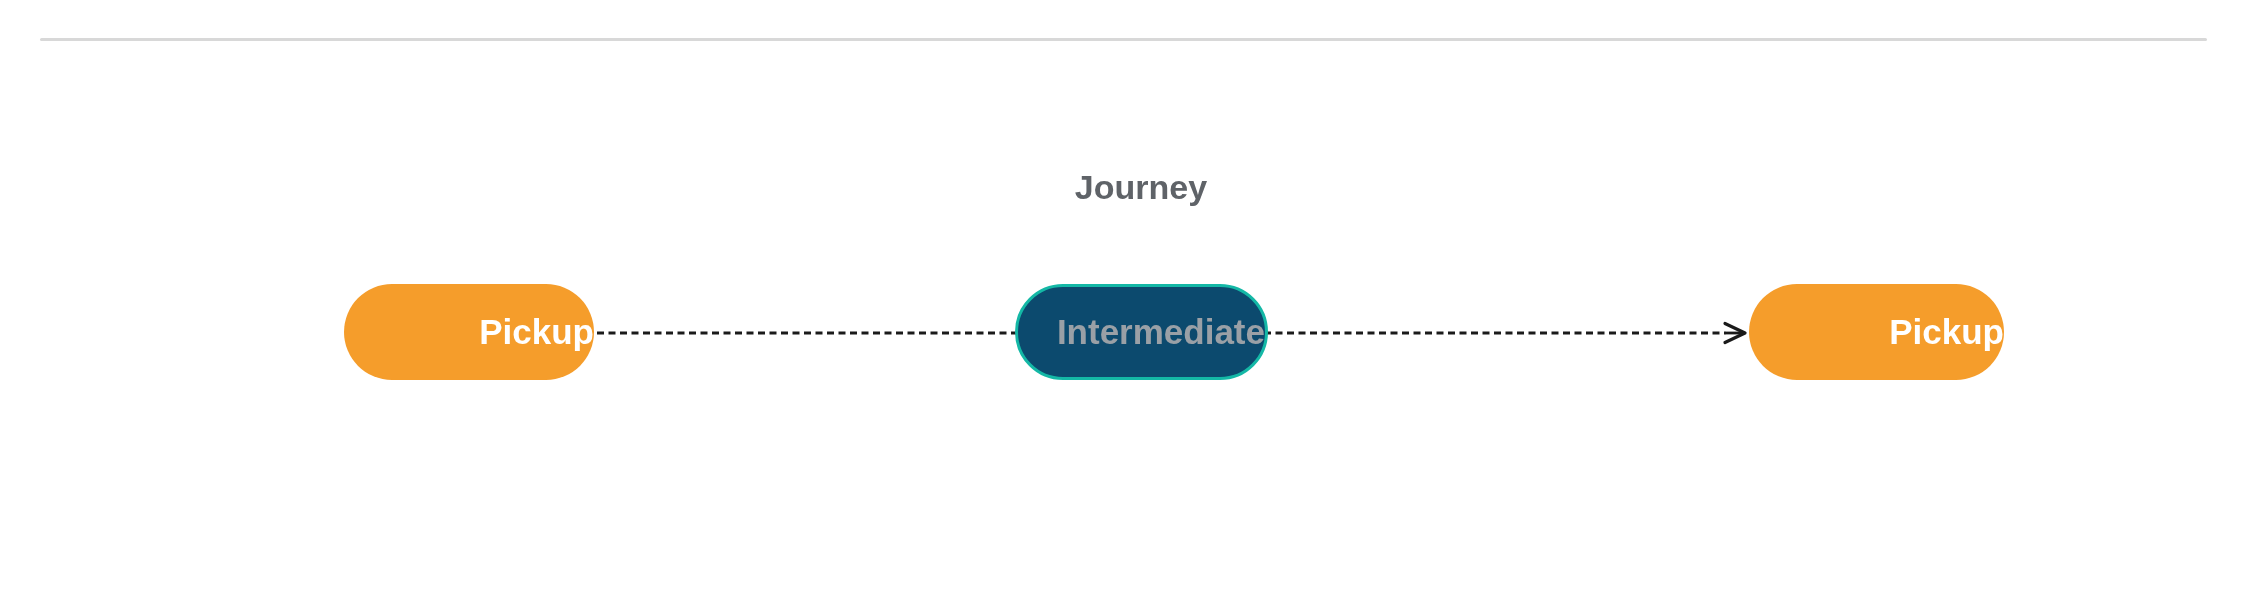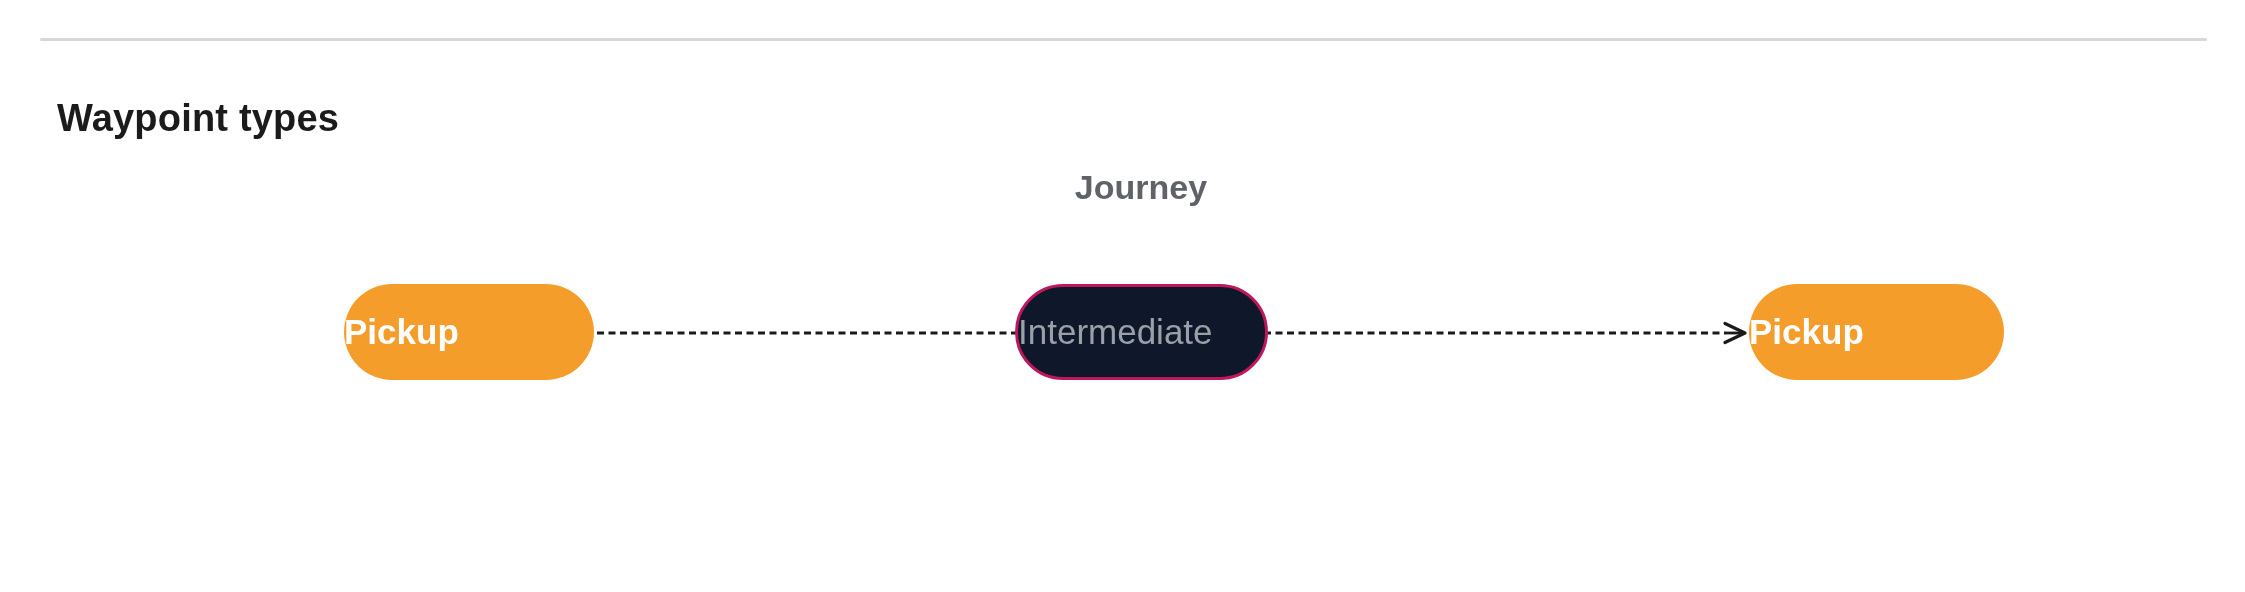--- a/index.html
+++ b/index.html
@@ -57,49 +57,48 @@
     z-index: 1;
   }
 
   .node {
     position: absolute;
     top: 284px;
     height: 96px;
     border-radius: 48px;
     display: flex;
     align-items: center;
-    justify-content: flex-start;
+    justify-content: flex-end;
     box-sizing: border-box;
     z-index: 2;
     font-size: 35px;
     white-space: nowrap;
   }
   .node-filled {
     background: #f59d2b;
     color: #ffffff;
     font-weight: 700;
   }
   .node-outlined {
-    background: #0f172a;
-    border: 3px solid #be185d;
+    background: #0c4a6e;
+    border: 3px solid #14b8a6;
     color: #9aa0a6;
-    font-weight: 400;
+    font-weight: 700;
   }
   .node-pickup { left: 344px; width: 250px; }
   .node-intermediate { left: 1015px; width: 253px; }
   .node-dropoff { left: 1749px; width: 255px; }
 </style>
 </head>
 <body>
 
 <div class="canvas">
 
   <div class="rule rule-top"></div>
 
-  <h2 class="section-heading">Waypoint types</h2>
 
   <div class="journey-label">Journey</div>
 
   <svg class="connector-svg" viewBox="0 0 2245 592" xmlns="http://www.w3.org/2000/svg">
     <line x1="597" y1="333" x2="1726" y2="333" stroke="#1a1a1a" stroke-width="2.8" stroke-dasharray="7 4.5"></line>
     <path d="M 1725 323.5 L 1745 333 L 1725 342.5" fill="none" stroke="#1a1a1a" stroke-width="3.2" stroke-linecap="round" stroke-linejoin="round"></path>
     <line x1="1726" y1="333" x2="1743" y2="333" stroke="#1a1a1a" stroke-width="2.8"></line>
   </svg>
 
   <div class="node node-filled node-pickup">

